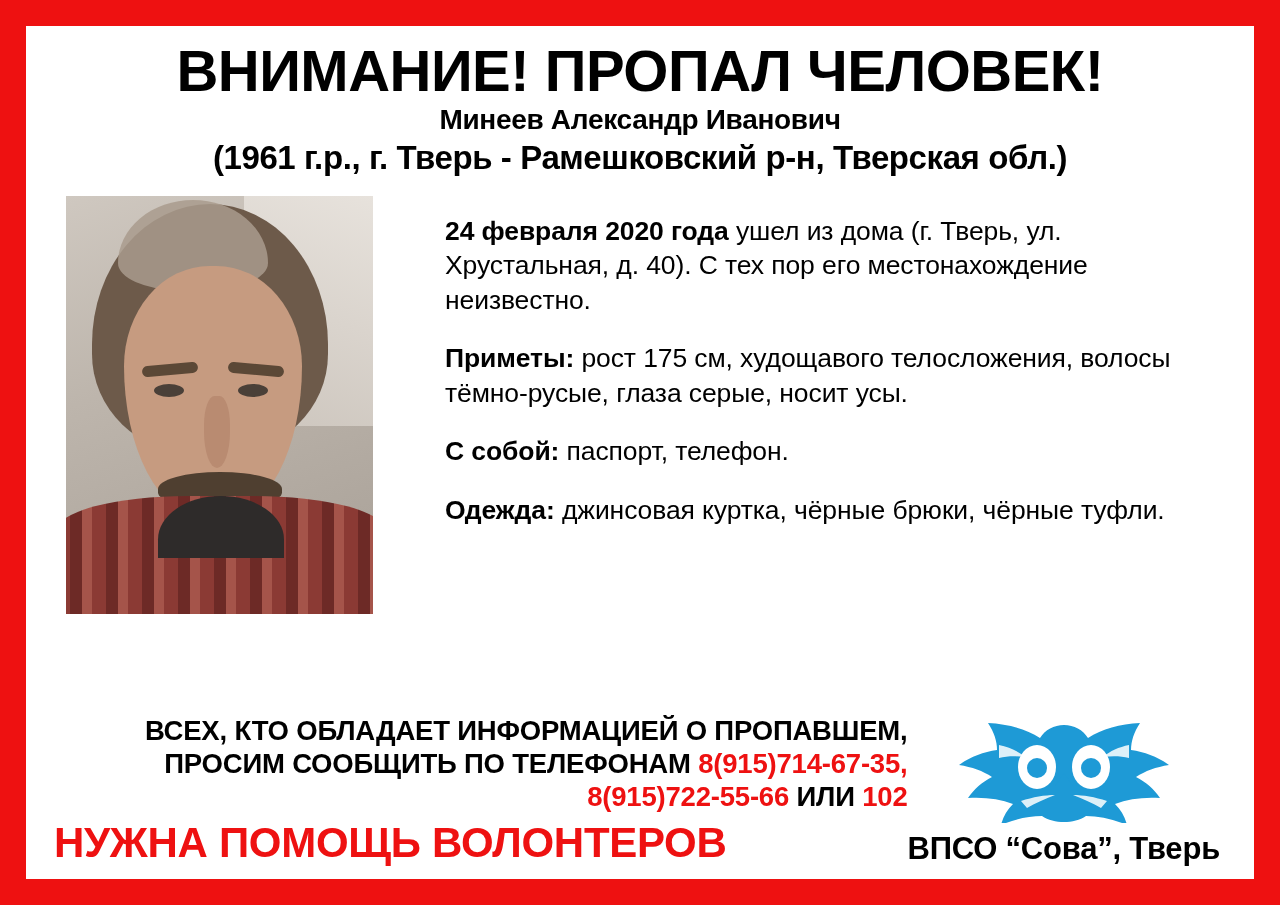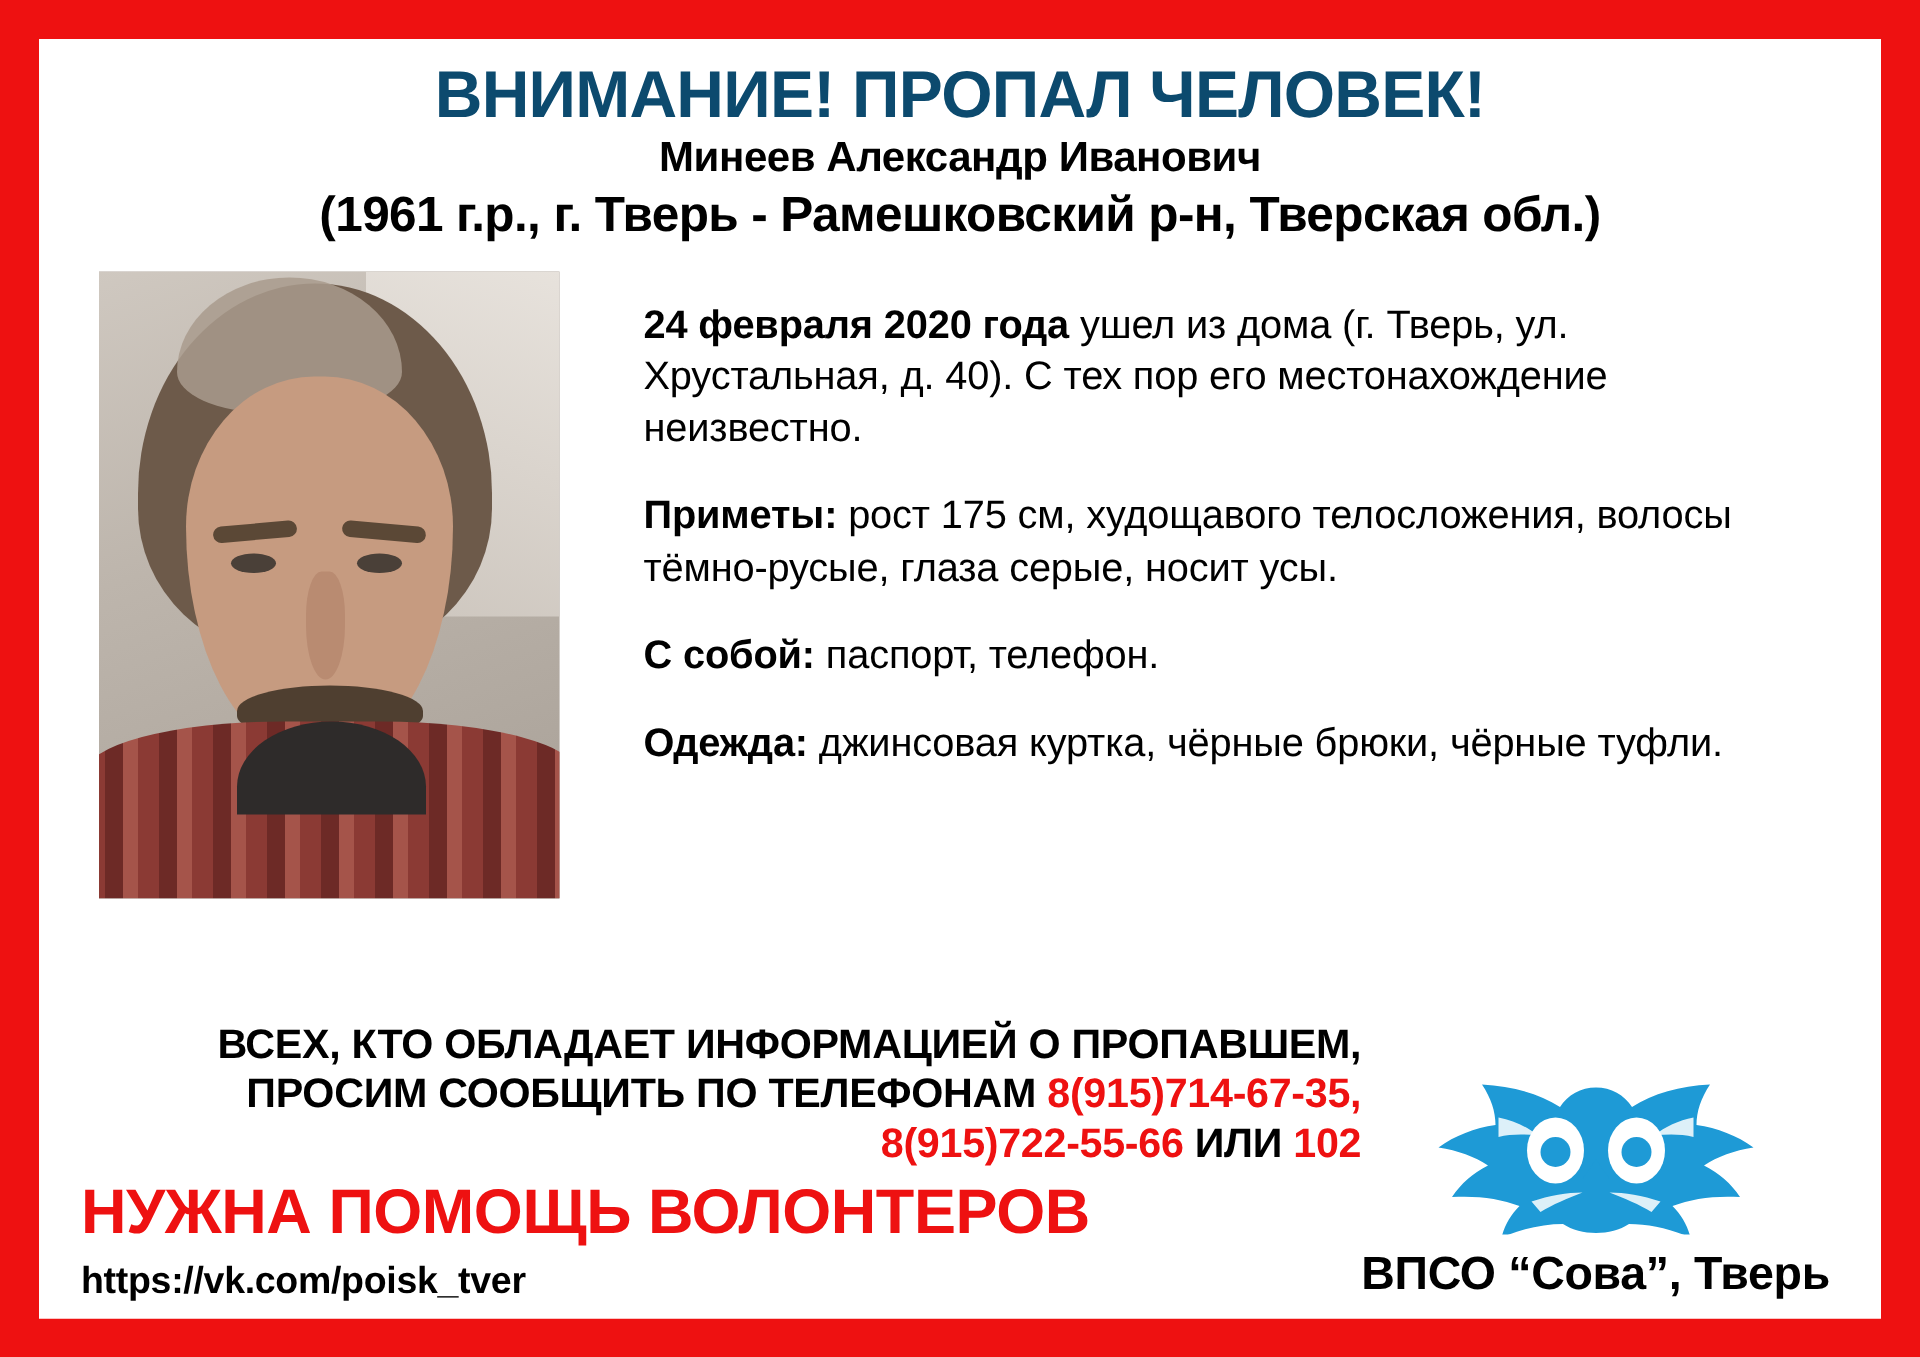--- a/index.html
+++ b/index.html
@@ -28,23 +28,23 @@
     box-sizing: border-box;
     background: #ffffff;
     padding: 14px 28px 10px 28px;
   }
 
   
   .header {
     text-align: center;
   }
   .title-main {
-    color: #0c4a6e;
-    font-weight: bold;
-    font-size: 44px;
+    color: #000000;
+    font-weight: bold;
+    font-size: 58px;
     line-height: 1.08;
     letter-spacing: -0.5px;
     white-space: nowrap;
   }
   .title-name {
     color: #000000;
     font-weight: bold;
     font-size: 28px;
     line-height: 1.22;
     letter-spacing: -0.3px;
@@ -164,21 +164,21 @@
   .photo .collar {
     position: absolute;
     left: 92px; bottom: 56px;
     width: 126px; height: 62px;
     background: #2e2b2a;
     border-radius: 50% 50% 0 0 / 70% 70% 0 0;
   }
 
   .details {
     flex: 1 1 auto;
-    padding-left: 56px;
+    padding-left: 72px;
     padding-right: 10px;
     padding-top: 18px;
   }
   .para {
     font-size: 26.5px;
     line-height: 1.30;
     color: #000000;
     margin: 0 0 24px 0;
     letter-spacing: -0.1px;
   }
@@ -301,21 +301,20 @@
           <div class="f-line2">
             <span>ПРОСИМ СООБЩИТЬ ПО ТЕЛЕФОНАМ</span>
             <span class="f-phone">8(915)714-67-35,</span>
           </div>
           <div class="f-line3">
             <span class="f-phone">8(915)722-55-66</span>
             <span>ИЛИ</span>
             <span class="f-phone">102</span>
           </div>
           <div class="f-help">НУЖНА ПОМОЩЬ ВОЛОНТЕРОВ</div>
-          <div class="f-url">https://vk.com/poisk_tver</div>
         </div>
 
         <div class="footer-right">
           <svg class="owl" viewBox="0 0 230 108" aria-hidden="true">
             <g fill="#1e9ad6">
               <path d="M115 10c-10 0-19 5-24 13-14-9-32-14-52-15 6 9 9 18 9 27-14 2-27 7-38 15 13 2 24 6 33 12-10 5-18 12-24 21 17-1 32 1 45 6-6 6-10 13-12 21 14-6 28-9 41-9 6 4 14 6 22 6s16-2 22-6c13 0 27 3 41 9-2-8-6-15-12-21 13-5 28-7 45-6-6-9-14-16-24-21 9-6 20-10 33-12-11-8-24-13-38-15 0-9 3-18 9-27-20 1-38 6-52 15-5-8-14-13-24-13z"></path>
             </g>
             <g fill="#ffffff">
               <ellipse cx="88" cy="52" rx="19" ry="22"></ellipse>
               <ellipse cx="142" cy="52" rx="19" ry="22"></ellipse>

